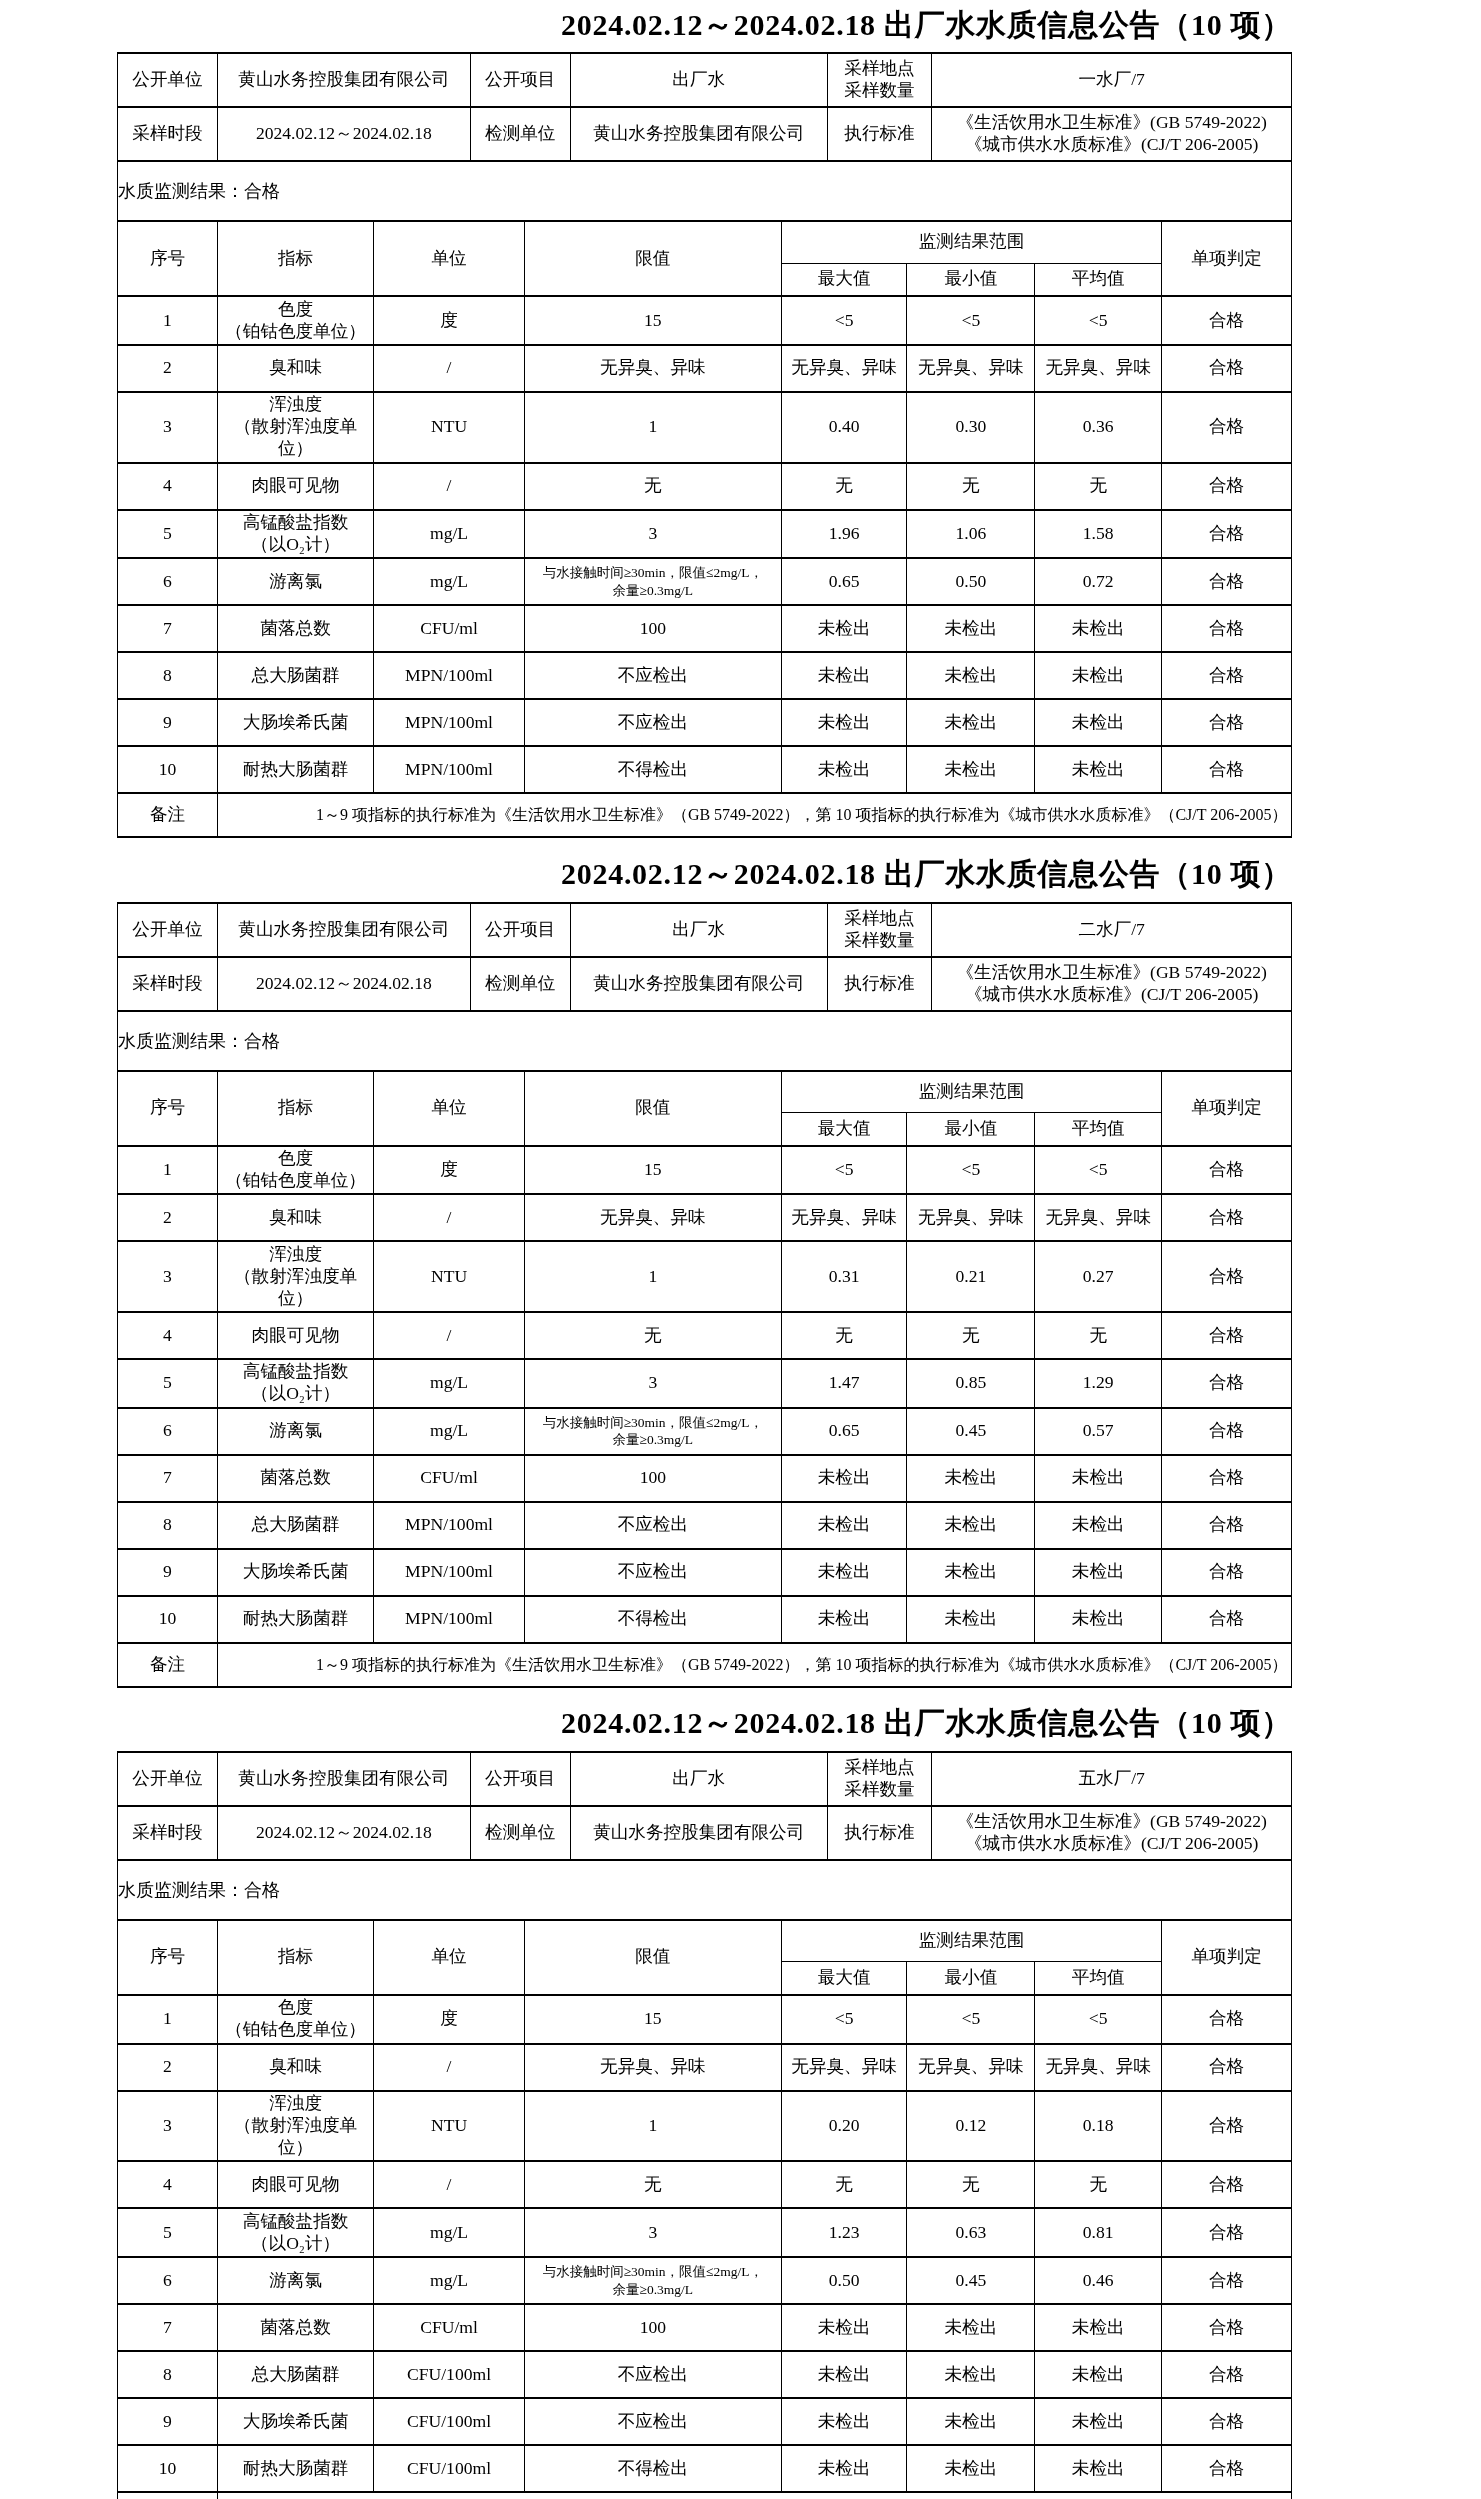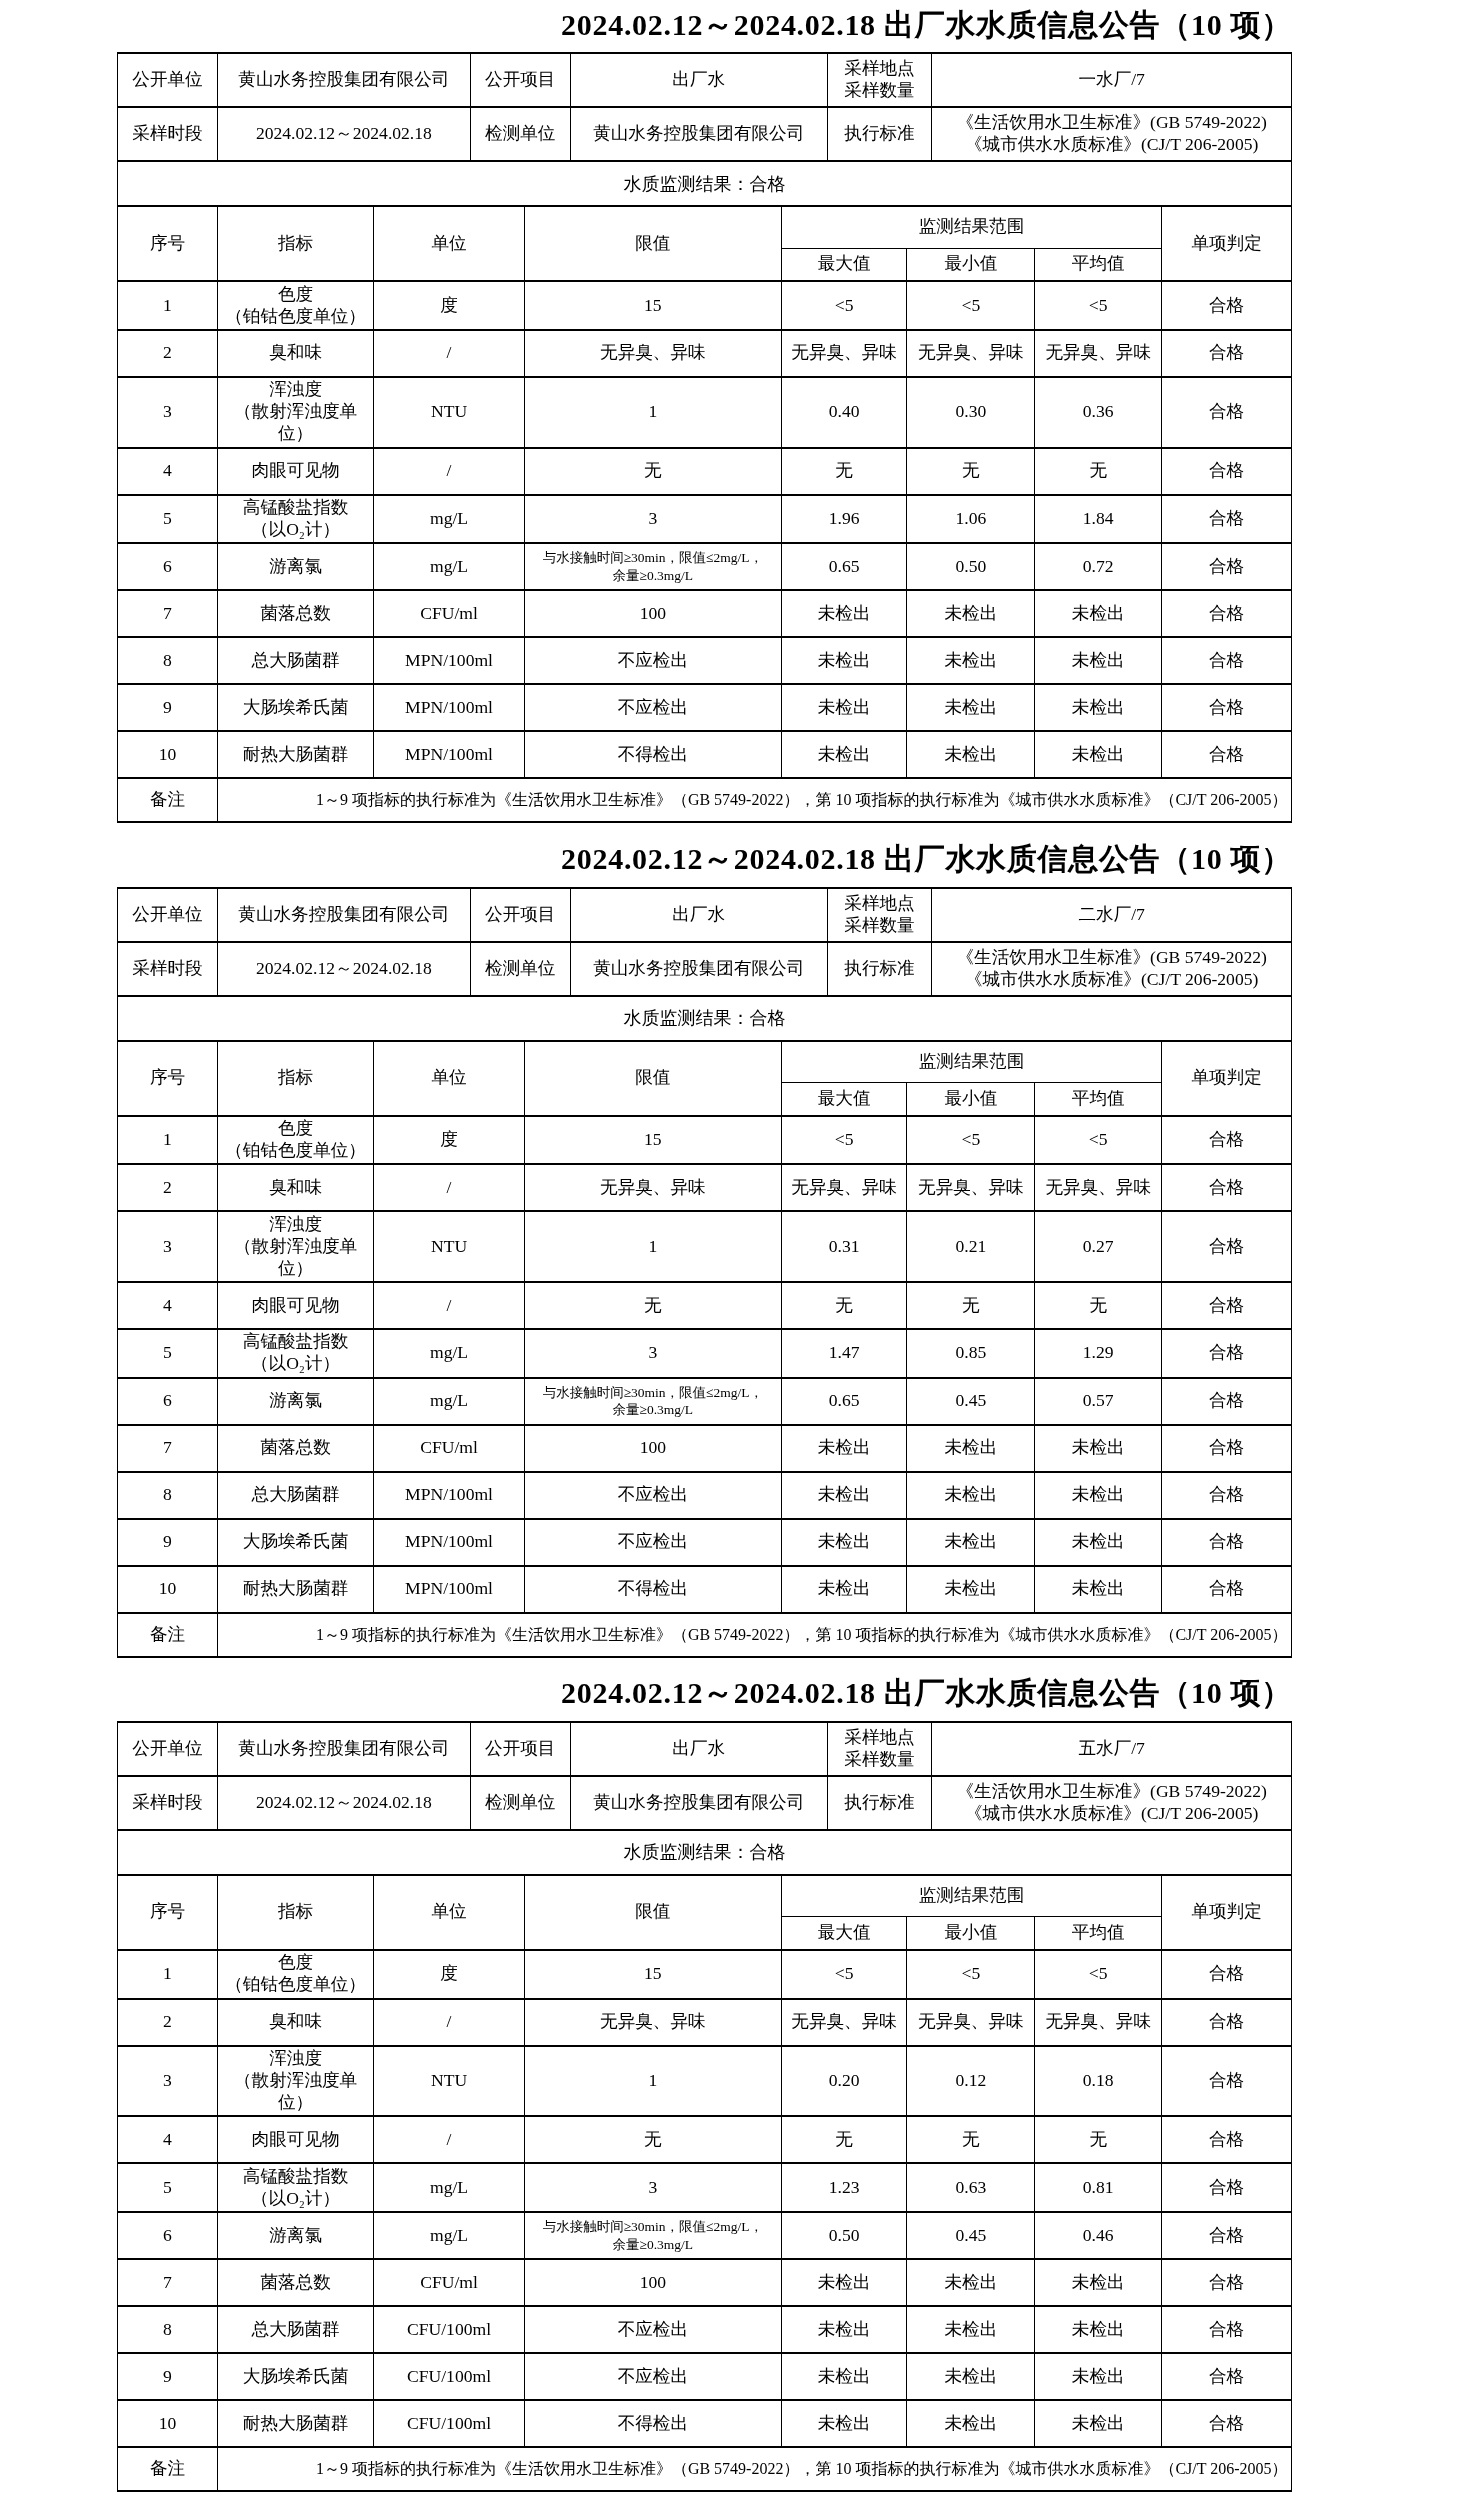--- a/index.html
+++ b/index.html
@@ -7,21 +7,21 @@
   .page{width:1175px;margin-left:117px;padding-top:4px;}
   h1.tbl-title{font-size:30px;line-height:1.2;font-weight:bold;text-align:right;
                margin:17.6px 0 9.5px 0;letter-spacing:0.7px;}
   h1.tbl-title.first{margin-top:2.7px;}
   table{border-collapse:collapse;width:100%;table-layout:fixed;}
   td{border:1.4px solid #000;border-top-width:2px;border-bottom-width:2px;
      text-align:center;vertical-align:middle;font-size:17.6px;line-height:1.25;
      padding:1.4px 3.4px;box-sizing:border-box;}
   .info-table td{height:54px;}
   .result-row{border-left:1.4px solid #000;border-right:1.4px solid #000;
-              height:43px;display:flex;align-items:center;justify-content:center;
+              height:58px;display:flex;align-items:center;
               font-size:18px;}
   .hA td{height:42px;}
   .hB td{height:33px;border-top-width:1.4px;}
   td.range-cell{border-bottom-width:1.4px;}
   .data-table tbody.rows td{height:47px;}
   .data-table td.limit-small{font-size:13.5px;line-height:1.3;}
   .remark-row td{height:44px;}
   .remark-row td.remark-text{text-align:right;font-size:16px;padding-left:9.5px;}
 </style>
 </head>
@@ -218,21 +218,21 @@
             <td>
               <div>3</div>
             </td>
             <td>
               <div>1.96</div>
             </td>
             <td>
               <div>1.06</div>
             </td>
             <td>
-              <div>1.84</div>
+              <div>1.58</div>
             </td>
             <td>
               <div>合格</div>
             </td>
           </tr>
           <tr>
             <td>
               <div>6</div>
             </td>
             <td>

